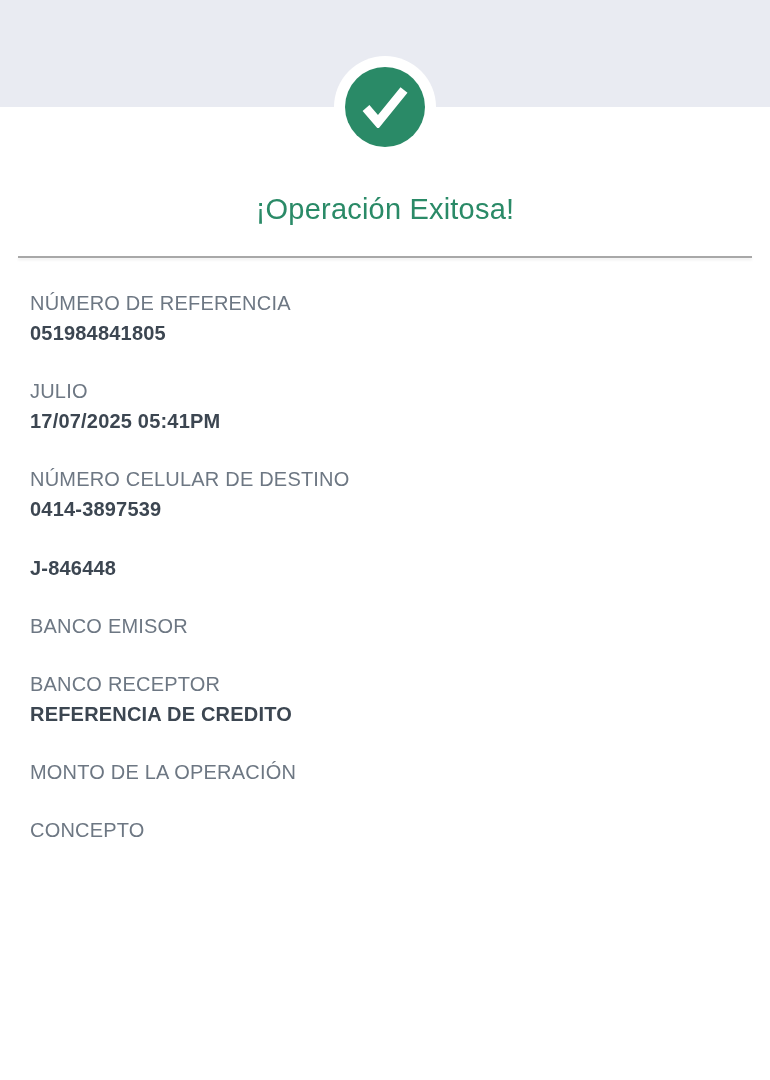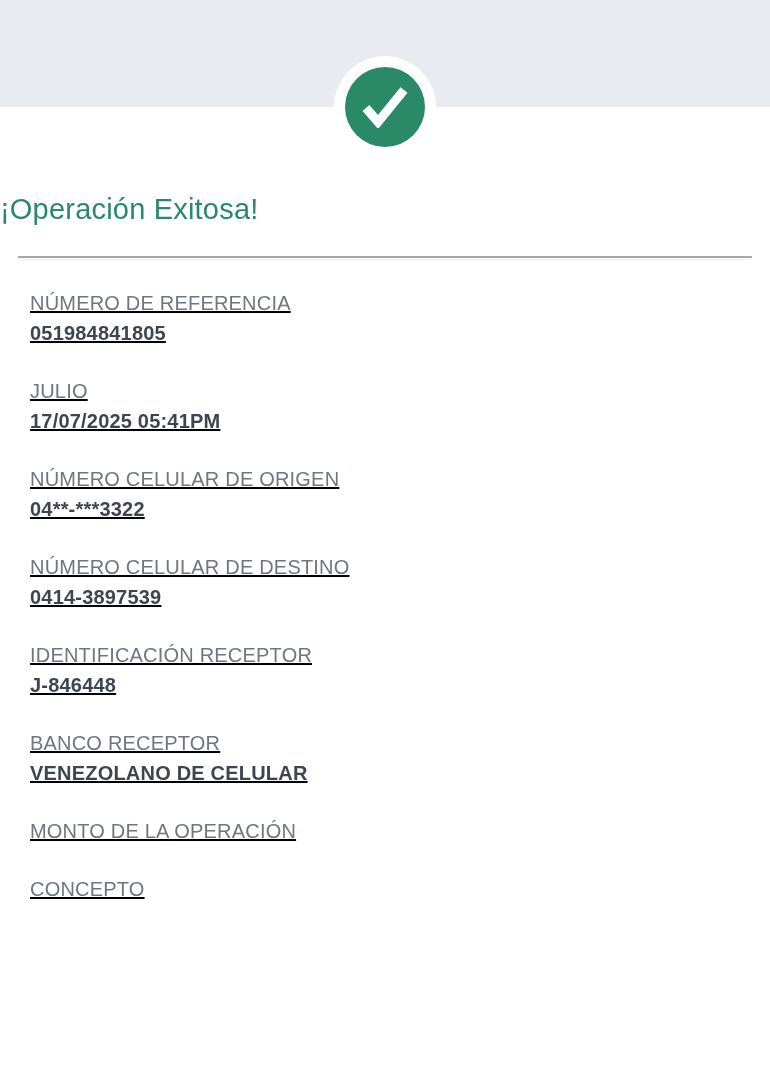--- a/index.html
+++ b/index.html
@@ -34,35 +34,34 @@
     height: 80px;
     background: var(--green, #2a8a67);
     border-radius: 50%;
     display: flex;
     align-items: center;
     justify-content: center;
   }
   .badge svg { display: block; }
   .title {
     margin-top: 86px;
-    text-align: left;
+    text-align: center;
     font-size: 29px;
     font-weight: 400;
     color: var(--green, #2a8a67);
     letter-spacing: 0.2px;
   }
   .divider {
     height: 2px;
     background: var(--divider, #a8a8a8);
     margin: 30px 18px 0 18px;
     box-shadow: 0 2px 3px rgba(0,0,0,0.08);
   }
   .details {
     padding: 31px 30px 0 30px;
-    text-decoration: underline;
   }
   .field {
     margin-bottom: 29px;
   }
   .field-label {
     font-size: 20px;
     line-height: 29px;
     color: var(--label, #6d7783);
     letter-spacing: 0.2px;
   }
@@ -95,41 +94,37 @@
   <div class="field">
     <div class="field-label">NÚMERO DE REFERENCIA</div>
     <div class="field-value">051984841805</div>
   </div>
 
   <div class="field">
     <div class="field-label">JULIO</div>
     <div class="field-value">17/07/2025 05:41PM</div>
   </div>
 
-  <div class="field">
-    <div class="field-label">NÚMERO CELULAR DE ORIGEN</div>
-    <div class="field-value">04**-***3322</div>
-  </div>
 
   <div class="field">
     <div class="field-label">NÚMERO CELULAR DE DESTINO</div>
     <div class="field-value">0414-3897539</div>
   </div>
 
   <div class="field">
-    <div class="field-label">IDENTIFICACIÓN RECEPTOR</div>
     <div class="field-value">J-846448</div>
   </div>
 
   <div class="field">
+    <div class="field-label">BANCO EMISOR</div>
   </div>
 
   <div class="field">
     <div class="field-label">BANCO RECEPTOR</div>
-    <div class="field-value">VENEZOLANO DE CELULAR</div>
+    <div class="field-value">REFERENCIA DE CREDITO</div>
   </div>
 
   <div class="field">
     <div class="field-label">MONTO DE LA OPERACIÓN</div>
   </div>
 
   <div class="field">
     <div class="field-label">CONCEPTO</div>
   </div>
 </div>

